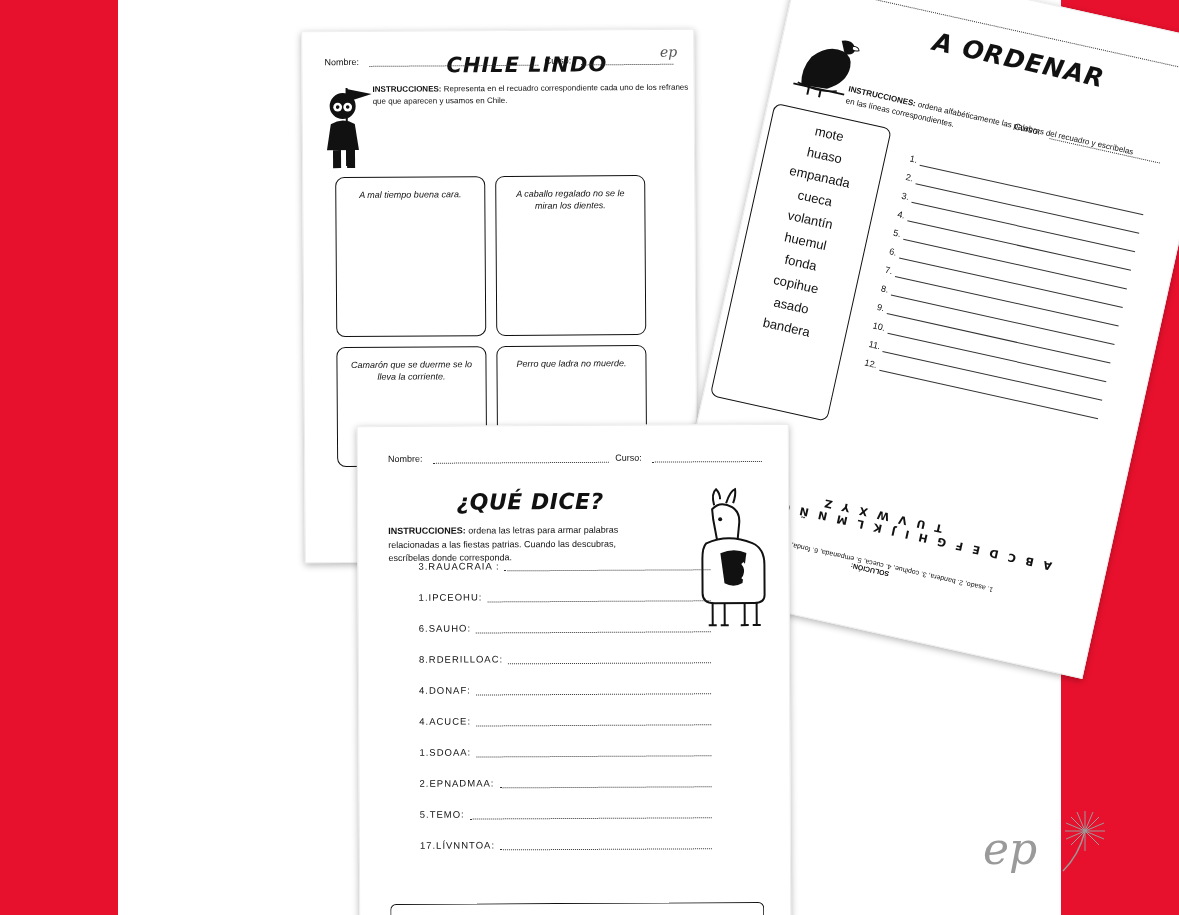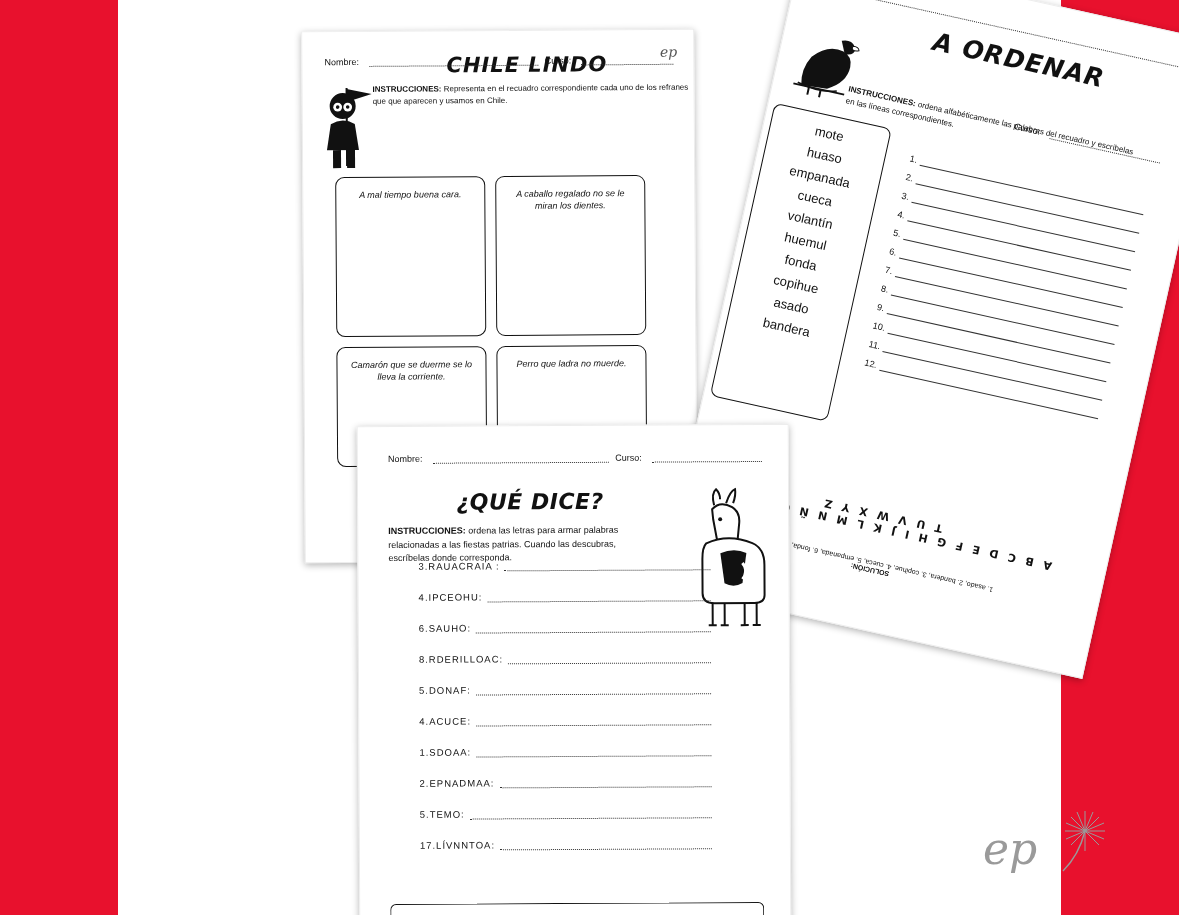--- a/index.html
+++ b/index.html
@@ -324,33 +324,33 @@
           <path d="M44 120 l0 22 M56 120 l0 22 M76 120 l0 22 M88 120 l0 22" stroke="#111" stroke-width="2"></path>
           <path d="M40 142 l8 0 M52 142 l8 0 M72 142 l8 0 M84 142 l8 0" stroke="#111" stroke-width="2"></path>
         </svg>
 
         <div class="qlist">
           <div class="qitem">
               <span>3.RAUACRAIA :</span>
               <span class="ln"></span>
             </div>
           <div class="qitem">
-              <span>4.IPCEOHU:</span>
+              <span>1.IPCEOHU:</span>
               <span class="ln"></span>
             </div>
           <div class="qitem">
               <span>6.SAUHO:</span>
               <span class="ln"></span>
             </div>
           <div class="qitem">
               <span>8.RDERILLOAC:</span>
               <span class="ln"></span>
             </div>
           <div class="qitem">
-              <span>5.DONAF:</span>
+              <span>4.DONAF:</span>
               <span class="ln"></span>
             </div>
           <div class="qitem">
               <span>4.ACUCE:</span>
               <span class="ln"></span>
             </div>
           <div class="qitem">
               <span>1.SDOAA:</span>
               <span class="ln"></span>
             </div>

